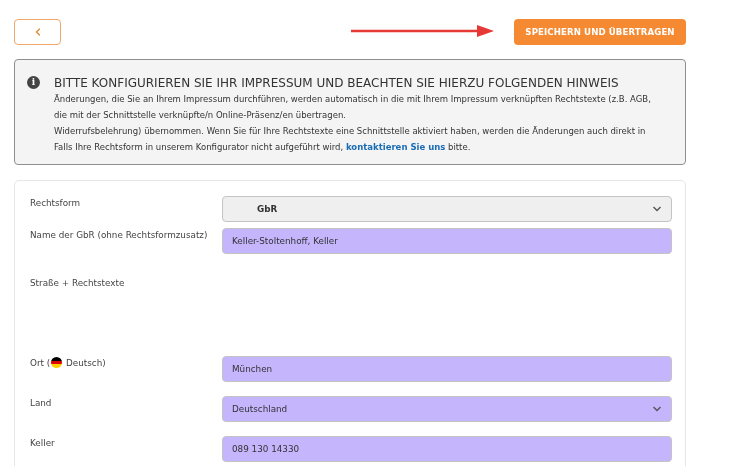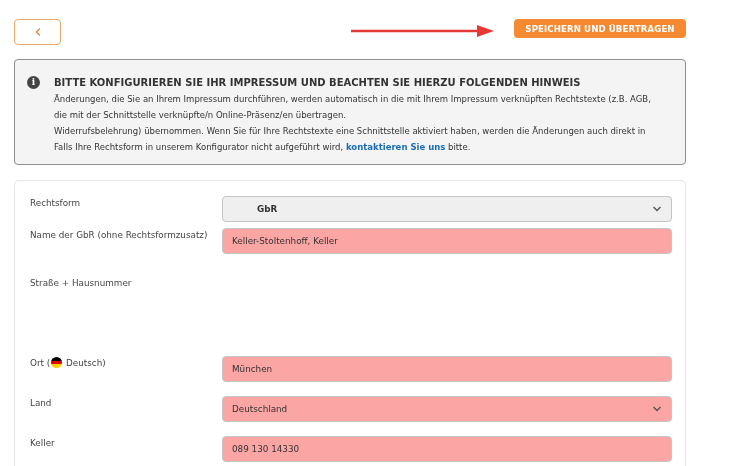--- a/index.html
+++ b/index.html
@@ -9,53 +9,53 @@
   .back-btn {
     position: absolute; left: 14px; top: 19px; width: 47px; height: 26px;
     border: 1px solid #f0a86a; border-radius: 4px; background: #fff;
     display: flex; align-items: center; justify-content: center; cursor: pointer;
   }
   .back-btn svg { width: 8px; height: 8px; }
 
   .arrow { position: absolute; left: 351px; top: 24px; width: 144px; height: 14px; }
 
   .save-btn {
-    position: absolute; left: 514px; top: 19px; width: 172px; height: 19px;
+    position: absolute; left: 514px; top: 19px; width: 172px; height: 26px;
     background: #f58a32; border: none; border-radius: 4px; color: #fff;
     font-size: 8.6px; font-weight: bold; letter-spacing: 0.1px;
     display: flex; align-items: center; justify-content: center; cursor: pointer;
     font-family: "DejaVu Sans", sans-serif;
   }
 
   .notice {
     position: absolute; left: 14px; top: 59px; width: 672px; height: 106px;
     border: 1px solid #8f8f8f; border-radius: 4px; background: #f4f4f4;
     padding: 15px 14px 0 39px; font-size: 8.5px; line-height: 16px; color: #333;
   }
   .notice .info-icon {
     position: absolute; left: 12px; top: 16px; width: 13px; height: 13px;
     border-radius: 50%; background: #444; color: #fff;
     font-size: 9px; font-weight: bold; text-align: center; line-height: 13px;
     font-family: "DejaVu Serif", serif;
   }
-  .notice .title { font-weight: bold; font-size: 10px; }
+  .notice .title { font-weight: normal; font-size: 12px; }
   .notice a { color: #1a6db5; font-weight: bold; text-decoration: none; }
 
   .form-card {
     position: absolute; left: 14px; top: 180px; width: 672px; height: 300px;
     border: 1px solid #e6e6e6; border-radius: 5px; background: #fff;
   }
   .row { position: absolute; left: 0; width: 100%; height: 26px; }
   .row .label {
     position: absolute; left: 15px; top: 0; line-height: 14px;
     font-size: 8.8px; color: #444;
   }
   .row .field {
     position: absolute; left: 207px; top: 0; width: 450px; height: 26px;
-    border: 1px solid #c4c4c4; border-radius: 4px; background: #fca5a5;
+    border: 1px solid #c4c4c4; border-radius: 4px; background: #c4b5fd;
     font-size: 8.8px; color: #333; padding: 0 9px; line-height: 24px;
     font-family: "DejaVu Sans", sans-serif;
   }
   .row .field.select { cursor: pointer; }
   .row .field.disabled { background: #efefef; font-weight: bold; padding-left: 34px; }
   .row .field .chev { position: absolute; right: 9px; top: 8px; width: 10px; height: 8px; }
   .flag {
     display: inline-block; width: 11px; height: 11px; border-radius: 50%;
     background: linear-gradient(#000 0 33%, #dd0000 33% 66%, #ffce00 66% 100%);
     vertical-align: -2px; margin: 0 1px;
@@ -97,21 +97,21 @@
         </svg>
     </div>
   </div>
 
   <div class="row" style="top:47px">
     <span class="label">Name der GbR (ohne Rechtsformzusatz)</span>
     <input class="field" value="Keller-Stoltenhoff, Keller" style="">
   </div>
 
   <div class="row" style="top:95px">
-    <span class="label">Straße + Hausnummer</span>
+    <span class="label">Straße + Rechtstexte</span>
   </div>
 
 
   <div class="row" style="top:215px">
     <span class="label">Land</span>
     <div class="field select">
       <span>Deutschland</span>
       <svg class="chev" viewBox="0 0 10 8">
           <path d="M1.5 2 L5 5.5 L8.5 2" stroke="#555" stroke-width="1.4" fill="none"></path>
         </svg>

